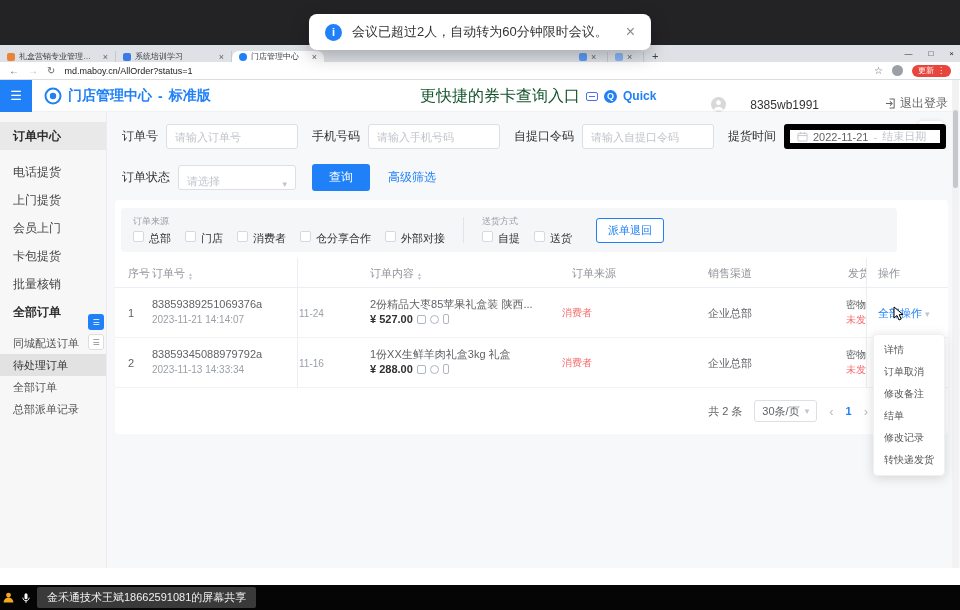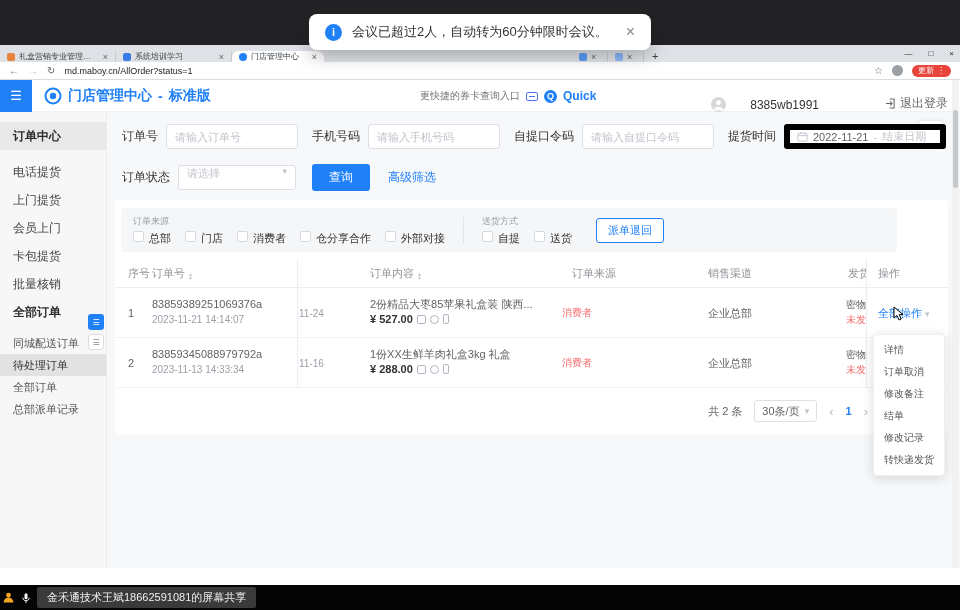--- a/index.html
+++ b/index.html
@@ -39,21 +39,21 @@
                  align-items:center; gap:3px; padding:0 6px; font-size:8px; }
 
   
   .app-header { position:absolute; top:80px; left:0; right:0; height:32px; background:#fff;
                 border-bottom:1px solid #f0f1f4; display:flex; align-items:center; z-index:5;}
   .burger { width:32px; height:32px; background:#2080f7; color:#fff; font-size:13px;
             display:flex; align-items:center; justify-content:center; flex:none; cursor:pointer;}
   .brand { display:flex; align-items:center; gap:6px; margin-left:12px; }
   .brand-text { color:#2080f7; font-weight:bold; font-size:14px; }
   .quick-entry { position:absolute; left:420px; top:0; height:32px; display:flex; align-items:center; gap:6px; }
-  .quick-text { color:#737373; font-size:10px; }
+  .quick-text { color:#14532d; font-size:16px; }
   .coupon-ic { width:12px; height:9px; border:1px solid #4e6ef2; border-radius:2px; position:relative; }
   .coupon-ic:after { content:""; position:absolute; left:2px; right:2px; top:3px; border-top:1px solid #4e6ef2; }
   .q-circle { width:13px; height:13px; border-radius:50%; background:#2080f7; color:#fff; font-size:9px;
               font-weight:bold; display:flex; align-items:center; justify-content:center; }
   .quick-word { color:#2080f7; font-size:12px; font-weight:bold; }
   .header-right { position:absolute; right:12px; top:0; height:32px; display:flex; align-items:flex-end; gap:24px; }
   .username { font-size:12px; color:#333; }
   .logout { display:flex; align-items:center; gap:4px; color:#666; font-size:12px; margin-left:42px; cursor:pointer;}
 
   
@@ -79,21 +79,21 @@
   .fr1 { top:12px; } .fr2 { top:52px; }
   .flabel { flex:none; margin-left:6px; }
   .flabel:first-child { margin-left:0; }
   .inp { height:25px; border:1px solid #dcdfe6; border-radius:3px; padding:0 8px; font-size:11px;
          color:#333; width:132px; font-family:inherit; outline:none; }
   .inp::placeholder { color:#c0c4cc; }
   .datebox { width:162px; height:25px; border:6px solid #000000; border-radius:3px; background:#fff;
              display:flex; align-items:center; gap:5px; padding:0 7px; font-size:11px; }
   .date-start { color:#606266; } .date-sep { color:#c0c4cc; } .date-end { color:#c0c4cc; }
   .selbox { width:118px; height:25px; border:1px solid #dcdfe6; border-radius:3px; background:#fff;
-            display:flex; align-items:flex-start; justify-content:space-between; padding:0 8px; font-size:11px; cursor:pointer;}
+            display:flex; align-items:flex-end; justify-content:space-between; padding:0 8px; font-size:11px; cursor:pointer;}
   .sel-ph { color:#c0c4cc; } .chev { color:#c0c4cc; font-size:9px; }
   .btn-primary { height:27px; padding:0 17px; background:#2080f7; color:#fff; border:none; border-radius:3px;
                  font-size:12px; font-family:inherit; cursor:pointer; margin-left:8px;}
   .link-blue { color:#2080f7; font-size:12px; margin-left:10px; cursor:pointer; }
 
   .card { position:absolute; top:88px; left:8px; right:12px; height:234px; background:#fff; border-radius:4px; }
   .srcbox { position:absolute; top:8px; left:6px; width:776px; height:44px; background:#f5f6f8;
             border-radius:4px; display:flex; align-items:center; padding:0 12px; }
   .group { display:flex; flex-direction:column; gap:3px; }
   .group-label { font-size:9px; color:#9a9ea6; }

